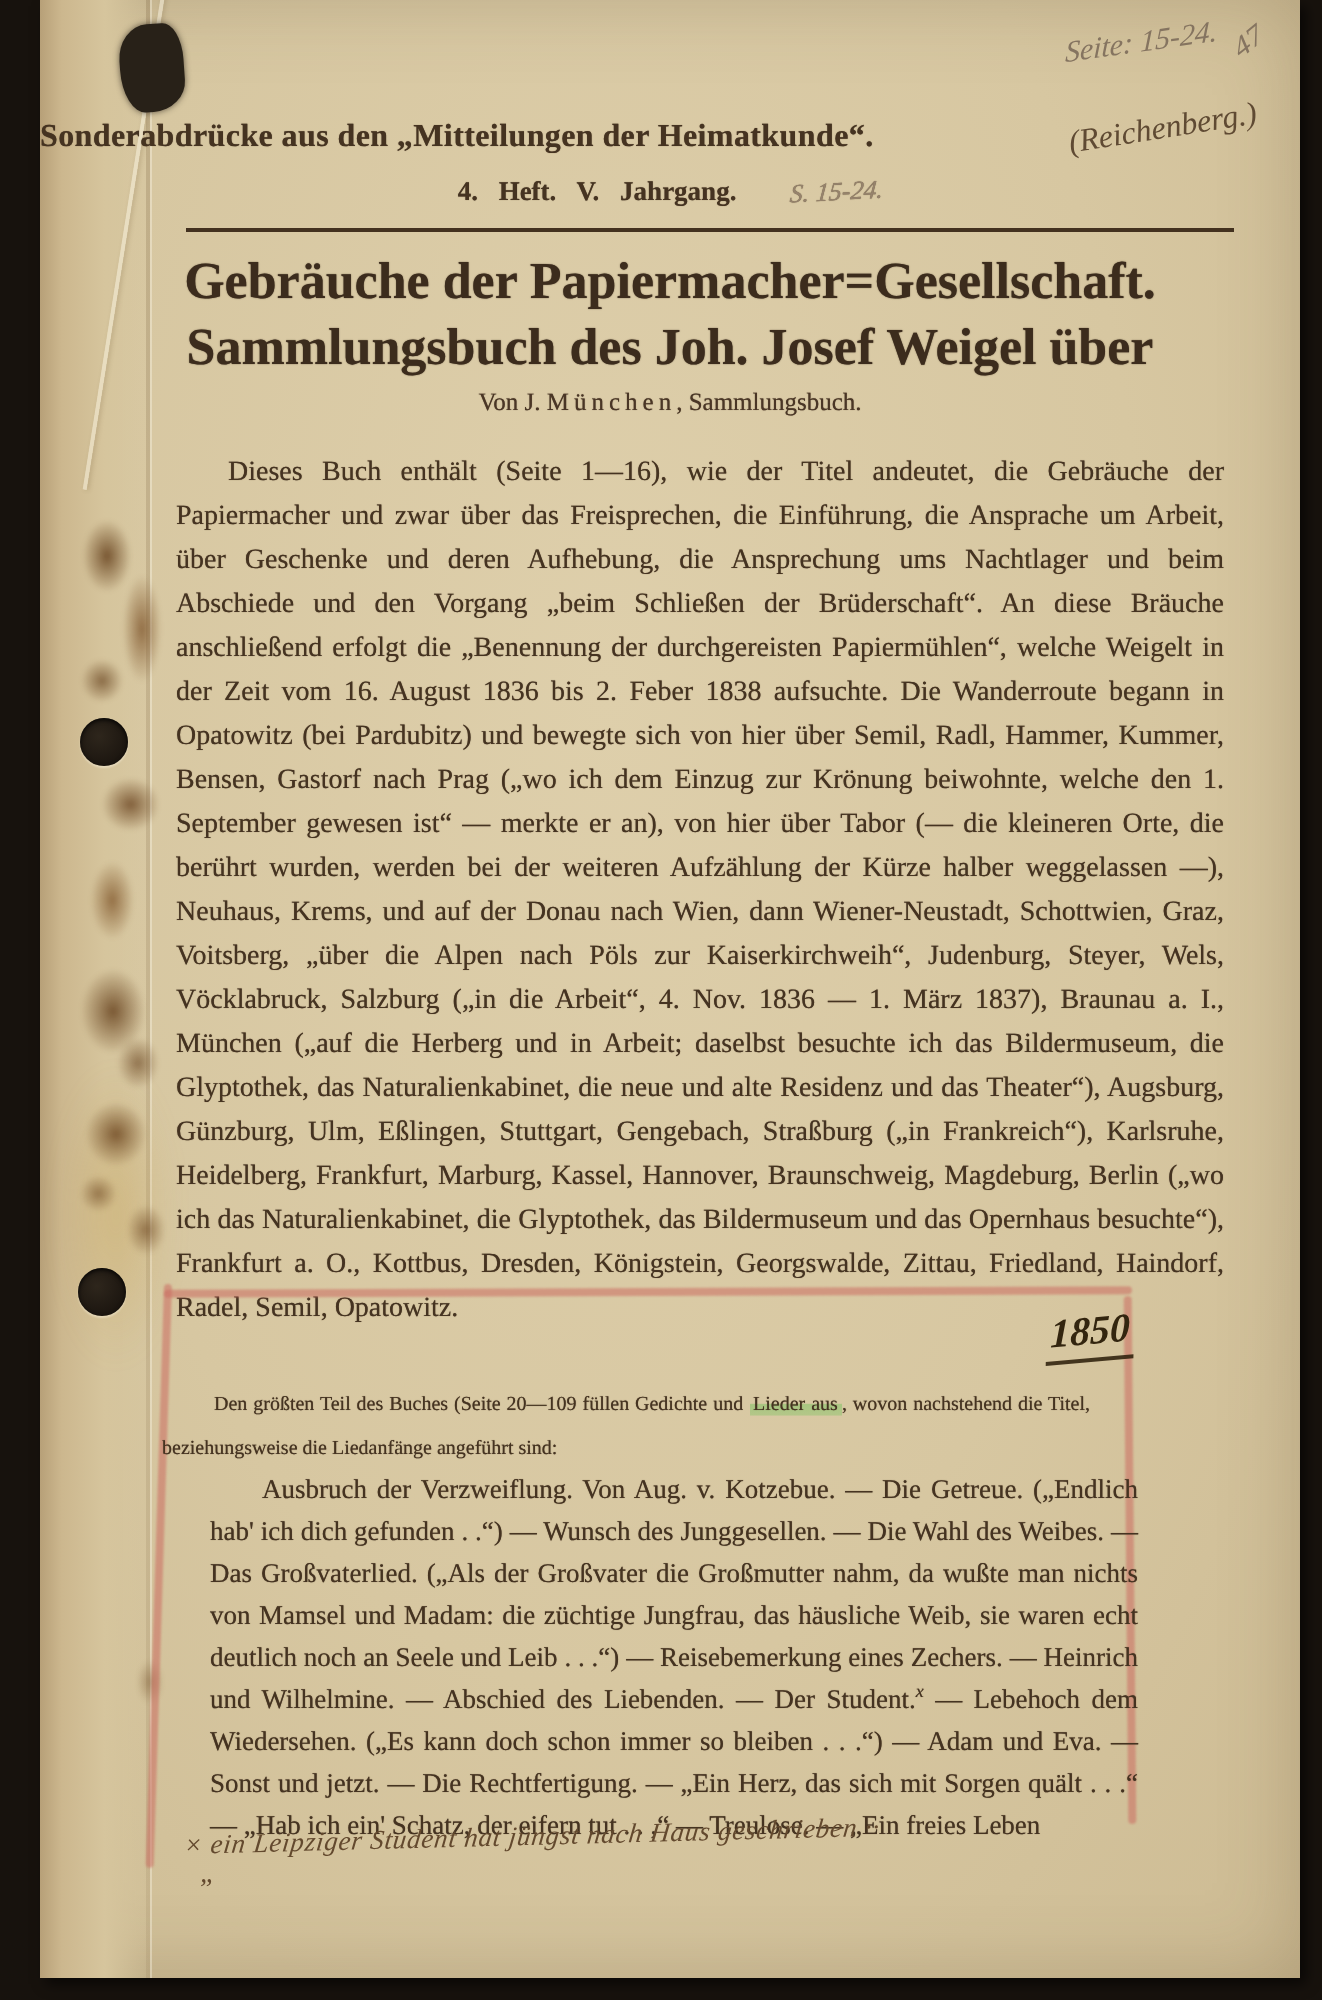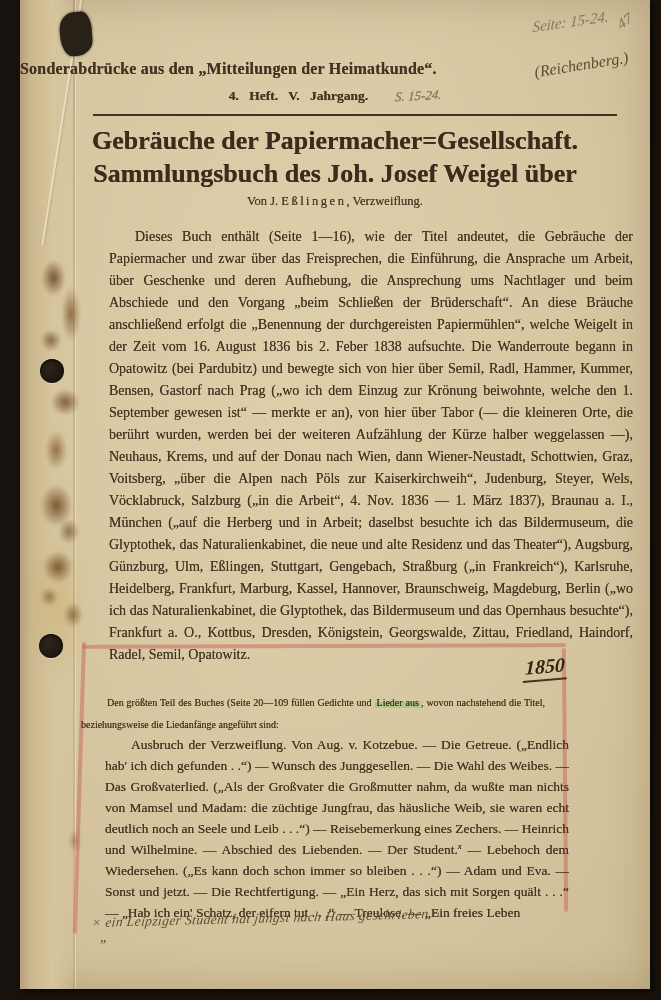--- a/index.html
+++ b/index.html
@@ -58,21 +58,21 @@
   .hw-pencil-issue{font-weight:400;font-style:italic;font-size:13px;color:#96836c;
     margin-left:16px;word-spacing:0;display:inline-block;transform:rotate(-3deg) skewX(-8deg);}
   .rule{position:absolute;left:73px;top:114px;width:524px;height:2px;background:#43311f;}
   .doc-title{position:absolute;left:40px;top:124px;width:550px;text-align:center;
     font-weight:700;font-size:26px;line-height:33px;color:#3c2c1d;
     text-shadow:0 0 .6px rgba(60,44,29,.9);}
   .byline{position:absolute;left:40px;top:194px;width:550px;text-align:center;
     font-size:12.5px;color:#4a3626;}
   .byline .spaced{letter-spacing:2.5px;}
   .para{position:absolute;text-align:justify;text-indent:26px;}
-  .p1{left:89px;top:212px;width:524px;font-size:14px;line-height:22px;}
+  .p1{left:68px;top:212px;width:524px;font-size:14px;line-height:22px;}
   .p2{left:61px;top:650px;width:464px;font-size:10px;line-height:22px;margin-top:42px;}
   .p3{left:85px;top:720px;width:464px;font-size:13.5px;line-height:21px;}
   .green-hl{background:linear-gradient(to bottom, rgba(0,0,0,0) 42%,
       rgba(142,196,110,.65) 48%, rgba(142,196,110,.5) 96%, rgba(0,0,0,0) 100%);
       padding:0 2px;}
   .fn-sup{font-size:9px;vertical-align:super;font-style:italic;line-height:0;}
   .red-line{position:absolute;background:rgba(203,108,96,.55);border-radius:3px;
     filter:blur(.4px);}
   .red-left{left:62px;top:642px;width:3.5px;height:292px;
     transform:rotate(1.8deg);transform-origin:top center;}
@@ -120,21 +120,21 @@
   </div>
 
   <div class="rule"></div>
 
   <div class="doc-title">
     <div>Gebräuche der Papiermacher=Gesellschaft.</div>
     <div>Sammlungsbuch des Joh. Josef Weigel über</div>
   </div>
 
   <div class="byline ink">
-    <span>Von J. </span><span class="spaced">Eßlingen</span><span>, Verzweiflung.</span>
+    <span>Von J. </span><span class="spaced">München</span><span>, Sammlungsbuch.</span>
   </div>
 
   <p class="para p1 ink">Dieses Buch enthält (Seite 1—16), wie der Titel andeutet, die Gebräuche der Papiermacher und zwar über das Freisprechen, die Einführung, die Ansprache um Arbeit, über Geschenke und deren Aufhebung, die Ansprechung ums Nachtlager und beim Abschiede und den Vorgang „beim Schließen der Brüderschaft“. An diese Bräuche anschließend erfolgt die „Benennung der durchgereisten Papiermühlen“, welche Weigelt in der Zeit vom 16. August 1836 bis 2. Feber 1838 aufsuchte. Die Wanderroute begann in Opatowitz (bei Pardubitz) und bewegte sich von hier über Semil, Radl, Hammer, Kummer, Bensen, Gastorf nach Prag („wo ich dem Einzug zur Krönung beiwohnte, welche den 1. September gewesen ist“ — merkte er an), von hier über Tabor (— die kleineren Orte, die berührt wurden, werden bei der weiteren Aufzählung der Kürze halber weggelassen —), Neuhaus, Krems, und auf der Donau nach Wien, dann Wiener-Neustadt, Schottwien, Graz, Voitsberg, „über die Alpen nach Pöls zur Kaiserkirchweih“, Judenburg, Steyer, Wels, Vöcklabruck, Salzburg („in die Arbeit“, 4. Nov. 1836 — 1. März 1837), Braunau a. I., München („auf die Herberg und in Arbeit; daselbst besuchte ich das Bildermuseum, die Glyptothek, das Naturalienkabinet, die neue und alte Residenz und das Theater“), Augsburg, Günzburg, Ulm, Eßlingen, Stuttgart, Gengebach, Straßburg („in Frankreich“), Karlsruhe, Heidelberg, Frankfurt, Marburg, Kassel, Hannover, Braunschweig, Magdeburg, Berlin („wo ich das Naturalienkabinet, die Glyptothek, das Bildermuseum und das Opernhaus besuchte“), Frankfurt a. O., Kottbus, Dresden, Königstein, Georgswalde, Zittau, Friedland, Haindorf, Radel, Semil, Opatowitz.</p>
 
   <div class="red-line red-left"></div>
   <div class="red-line red-top"></div>
   <div class="red-line red-right"></div>
 
   <p class="para p2 ink"><span>Den größten Teil des Buches (Seite 20—109 füllen Gedichte und </span><span class="green-hl">Lieder aus</span><span>, wovon nachstehend die Titel, beziehungsweise die Liedanfänge angeführt sind:</span></p>
 

